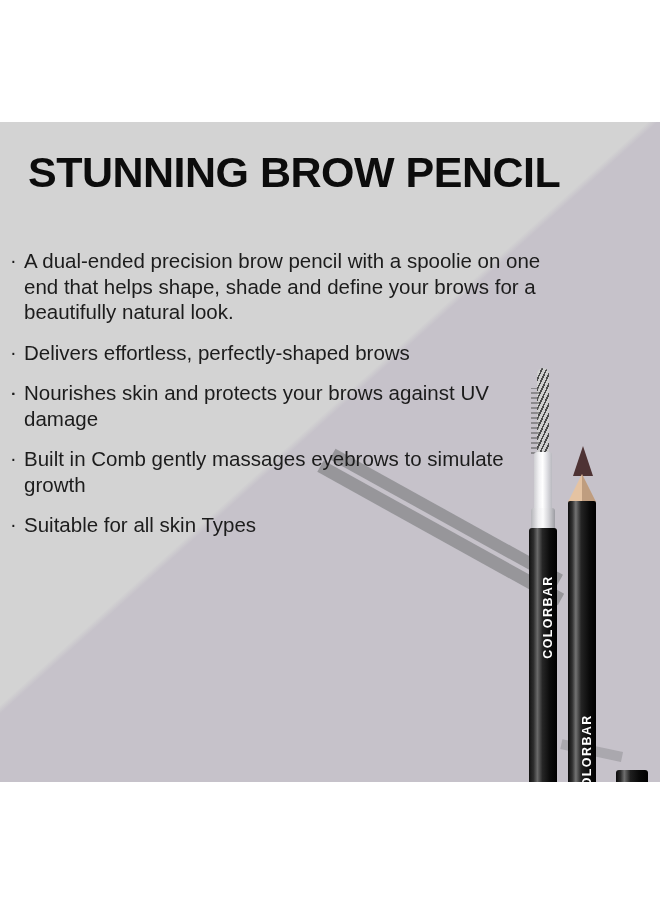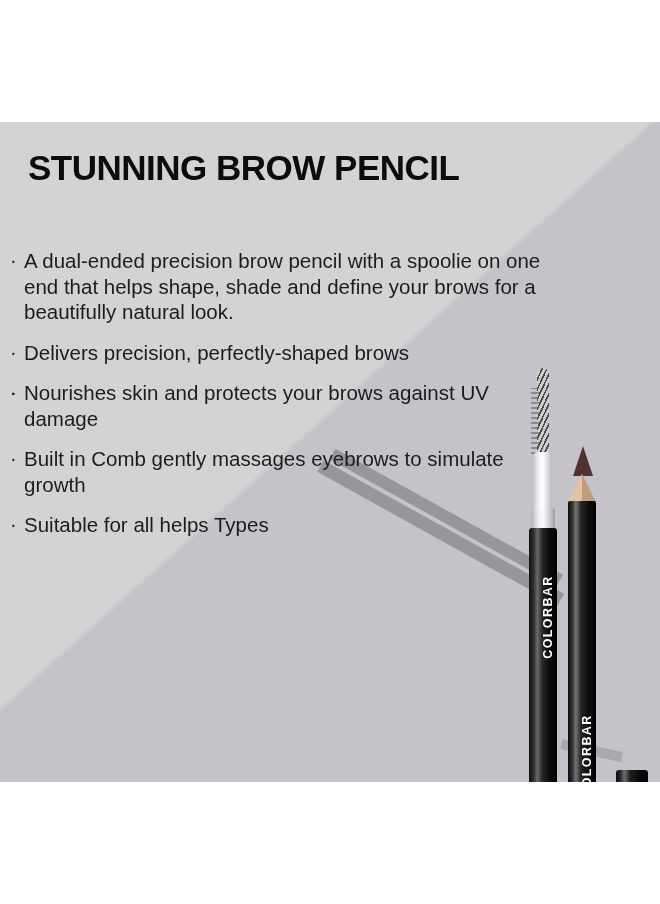--- a/index.html
+++ b/index.html
@@ -66,21 +66,21 @@
     top: 0;
     width: 560px;
     padding: 0;
     z-index: 6;
   }
 
   .title {
     position: absolute;
     left: 28px;
     top: 26px;
-    font-size: 35px;
+    font-size: 43px;
     font-weight: 700;
     letter-spacing: -0.5px;
     color: #0c0c0c;
     white-space: nowrap;
     font-family: "Liberation Sans", sans-serif;
   }
 
   .bullets {
     position: absolute;
     left: 8px;
@@ -320,34 +320,34 @@
 
       <div class="title">STUNNING BROW PENCIL</div>
 
       <ul class="bullets">
         <li class="bullet">
           <span class="dot">·</span>
           <span>A dual-ended precision brow pencil with a spoolie on one end that helps shape, shade and define your brows for a beautifully natural look.</span>
         </li>
         <li class="bullet">
           <span class="dot">·</span>
-          <span>Delivers precision, perfectly-shaped brows</span>
+          <span>Delivers effortless, perfectly-shaped brows</span>
         </li>
         <li class="bullet">
           <span class="dot">·</span>
         </li>
         <li class="bullet">
           <span class="dot">·</span>
           <span>Nourishes skin and protects your brows against UV damage</span>
         </li>
         <li class="bullet">
           <span class="dot">·</span>
           <span>Built in Comb gently massages eyebrows to simulate growth</span>
         </li>
         <li class="bullet">
           <span class="dot">·</span>
-          <span>Suitable for all helps Types</span>
+          <span>Suitable for all skin Types</span>
         </li>
       </ul>
 
     </div>
   </div>
 </div>
 
 </body></html>

